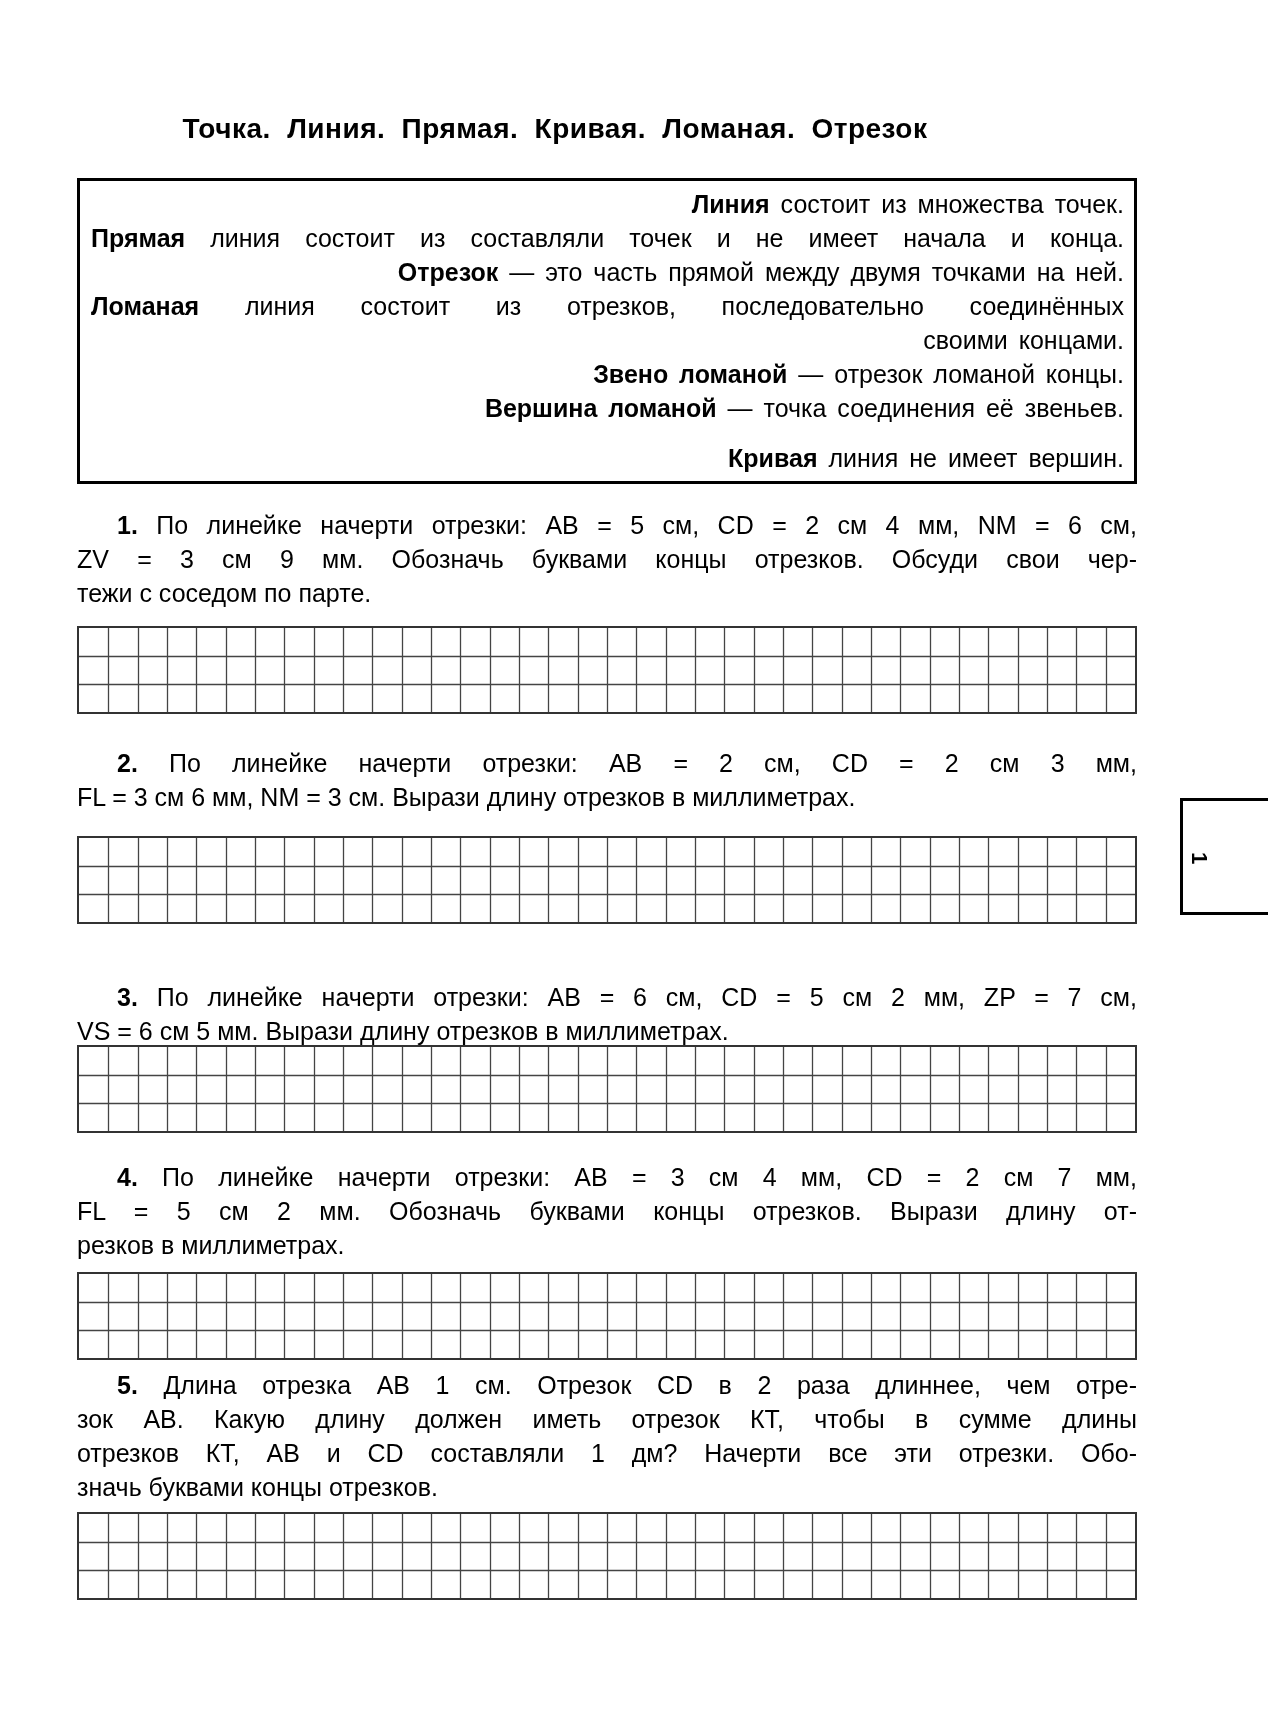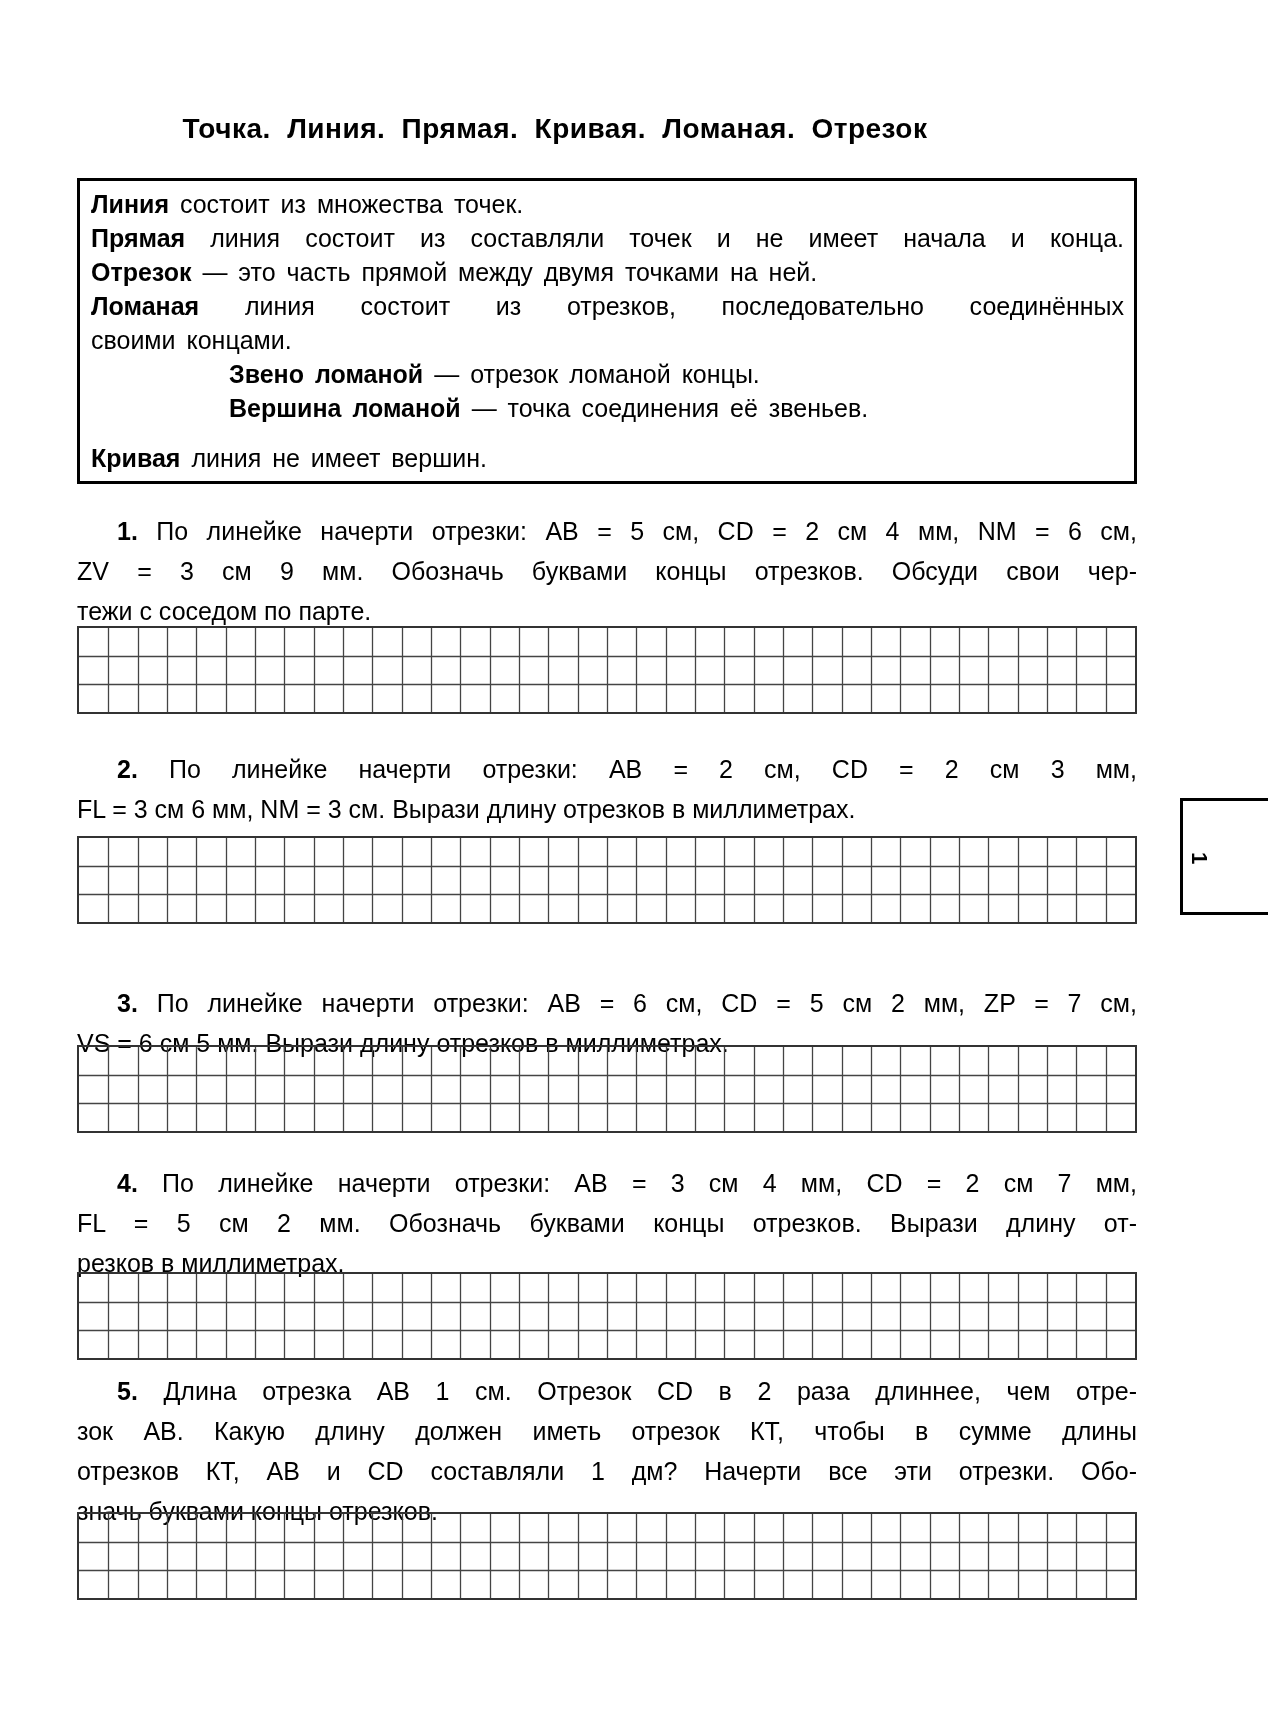--- a/index.html
+++ b/index.html
@@ -11,29 +11,29 @@
     position: absolute; left: 0; width: 1110px; top: 93px;
     text-align: center; font-weight: bold; font-size: 28px; letter-spacing: 0.5px;
     word-spacing: 8px; padding-left: 0; margin-top: 20px;
   }
   .defbox {
     position: absolute; left: 77px; top: 178px; width: 1054px; height: 300px;
     border: 3px solid #000; box-sizing: content-box;
   }
   .defline {
     position: absolute; left: 11px; right: 10px; font-size: 25px; line-height: 34px;
-    white-space: nowrap; word-spacing: 4px;
+    white-space: nowrap; word-spacing: 4px; text-align: right;
   }
   .defline.indent { left: 149px; }
   .defline.justify { text-align: justify; text-align-last: justify; white-space: normal; word-spacing: 0; }
   .defline b { font-weight: bold; }
   .task {
     position: absolute; left: 77px; width: 1060px; font-size: 25px; line-height: 34px;
   }
-  .task .tline { display: block; height: 34px; white-space: nowrap; margin-top: 6px; }
+  .task .tline { display: block; height: 34px; white-space: nowrap; }
   .task .tline.j { text-align: justify; text-align-last: justify; white-space: normal; }
   .task .tnum { font-weight: bold; }
   .task .first { padding-left: 40px; }
   .grid {
     position: absolute; left: 77px; width: 1060px; height: 88px;
     border: 2px solid #333; box-sizing: border-box;
   }
   .grid svg { position: absolute; left: 0; top: 0; }
   .sidetab {
     position: absolute; left: 1180px; top: 798px; width: 88px; height: 117px;

